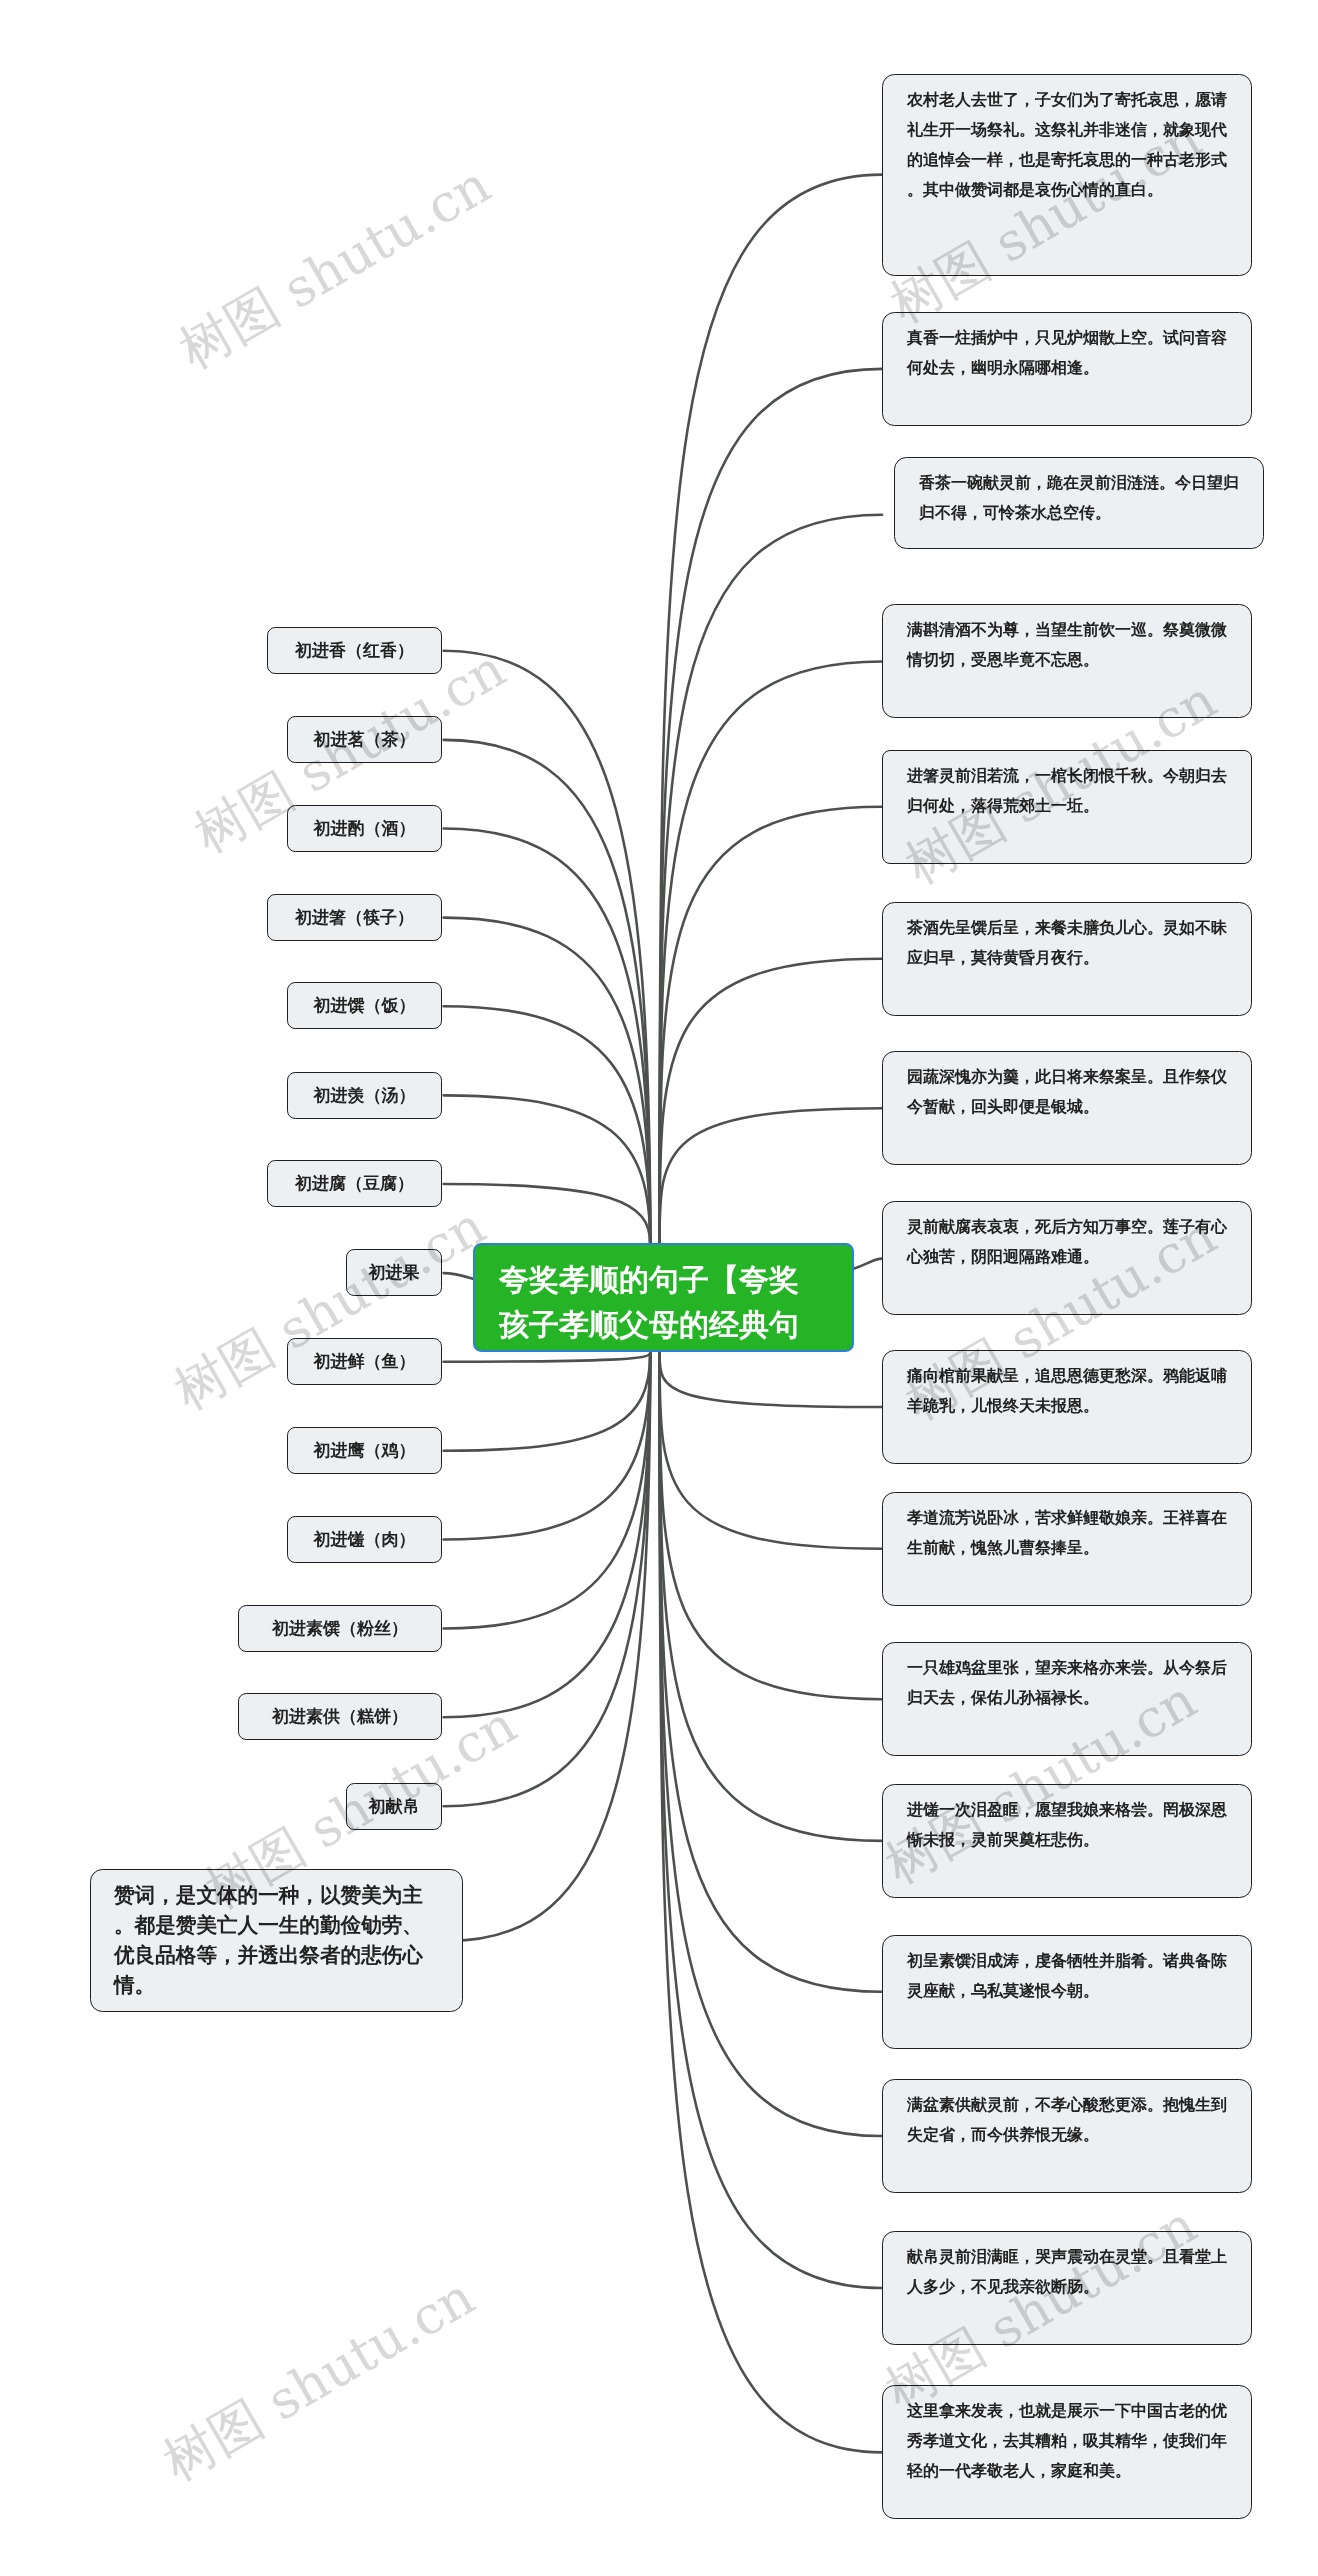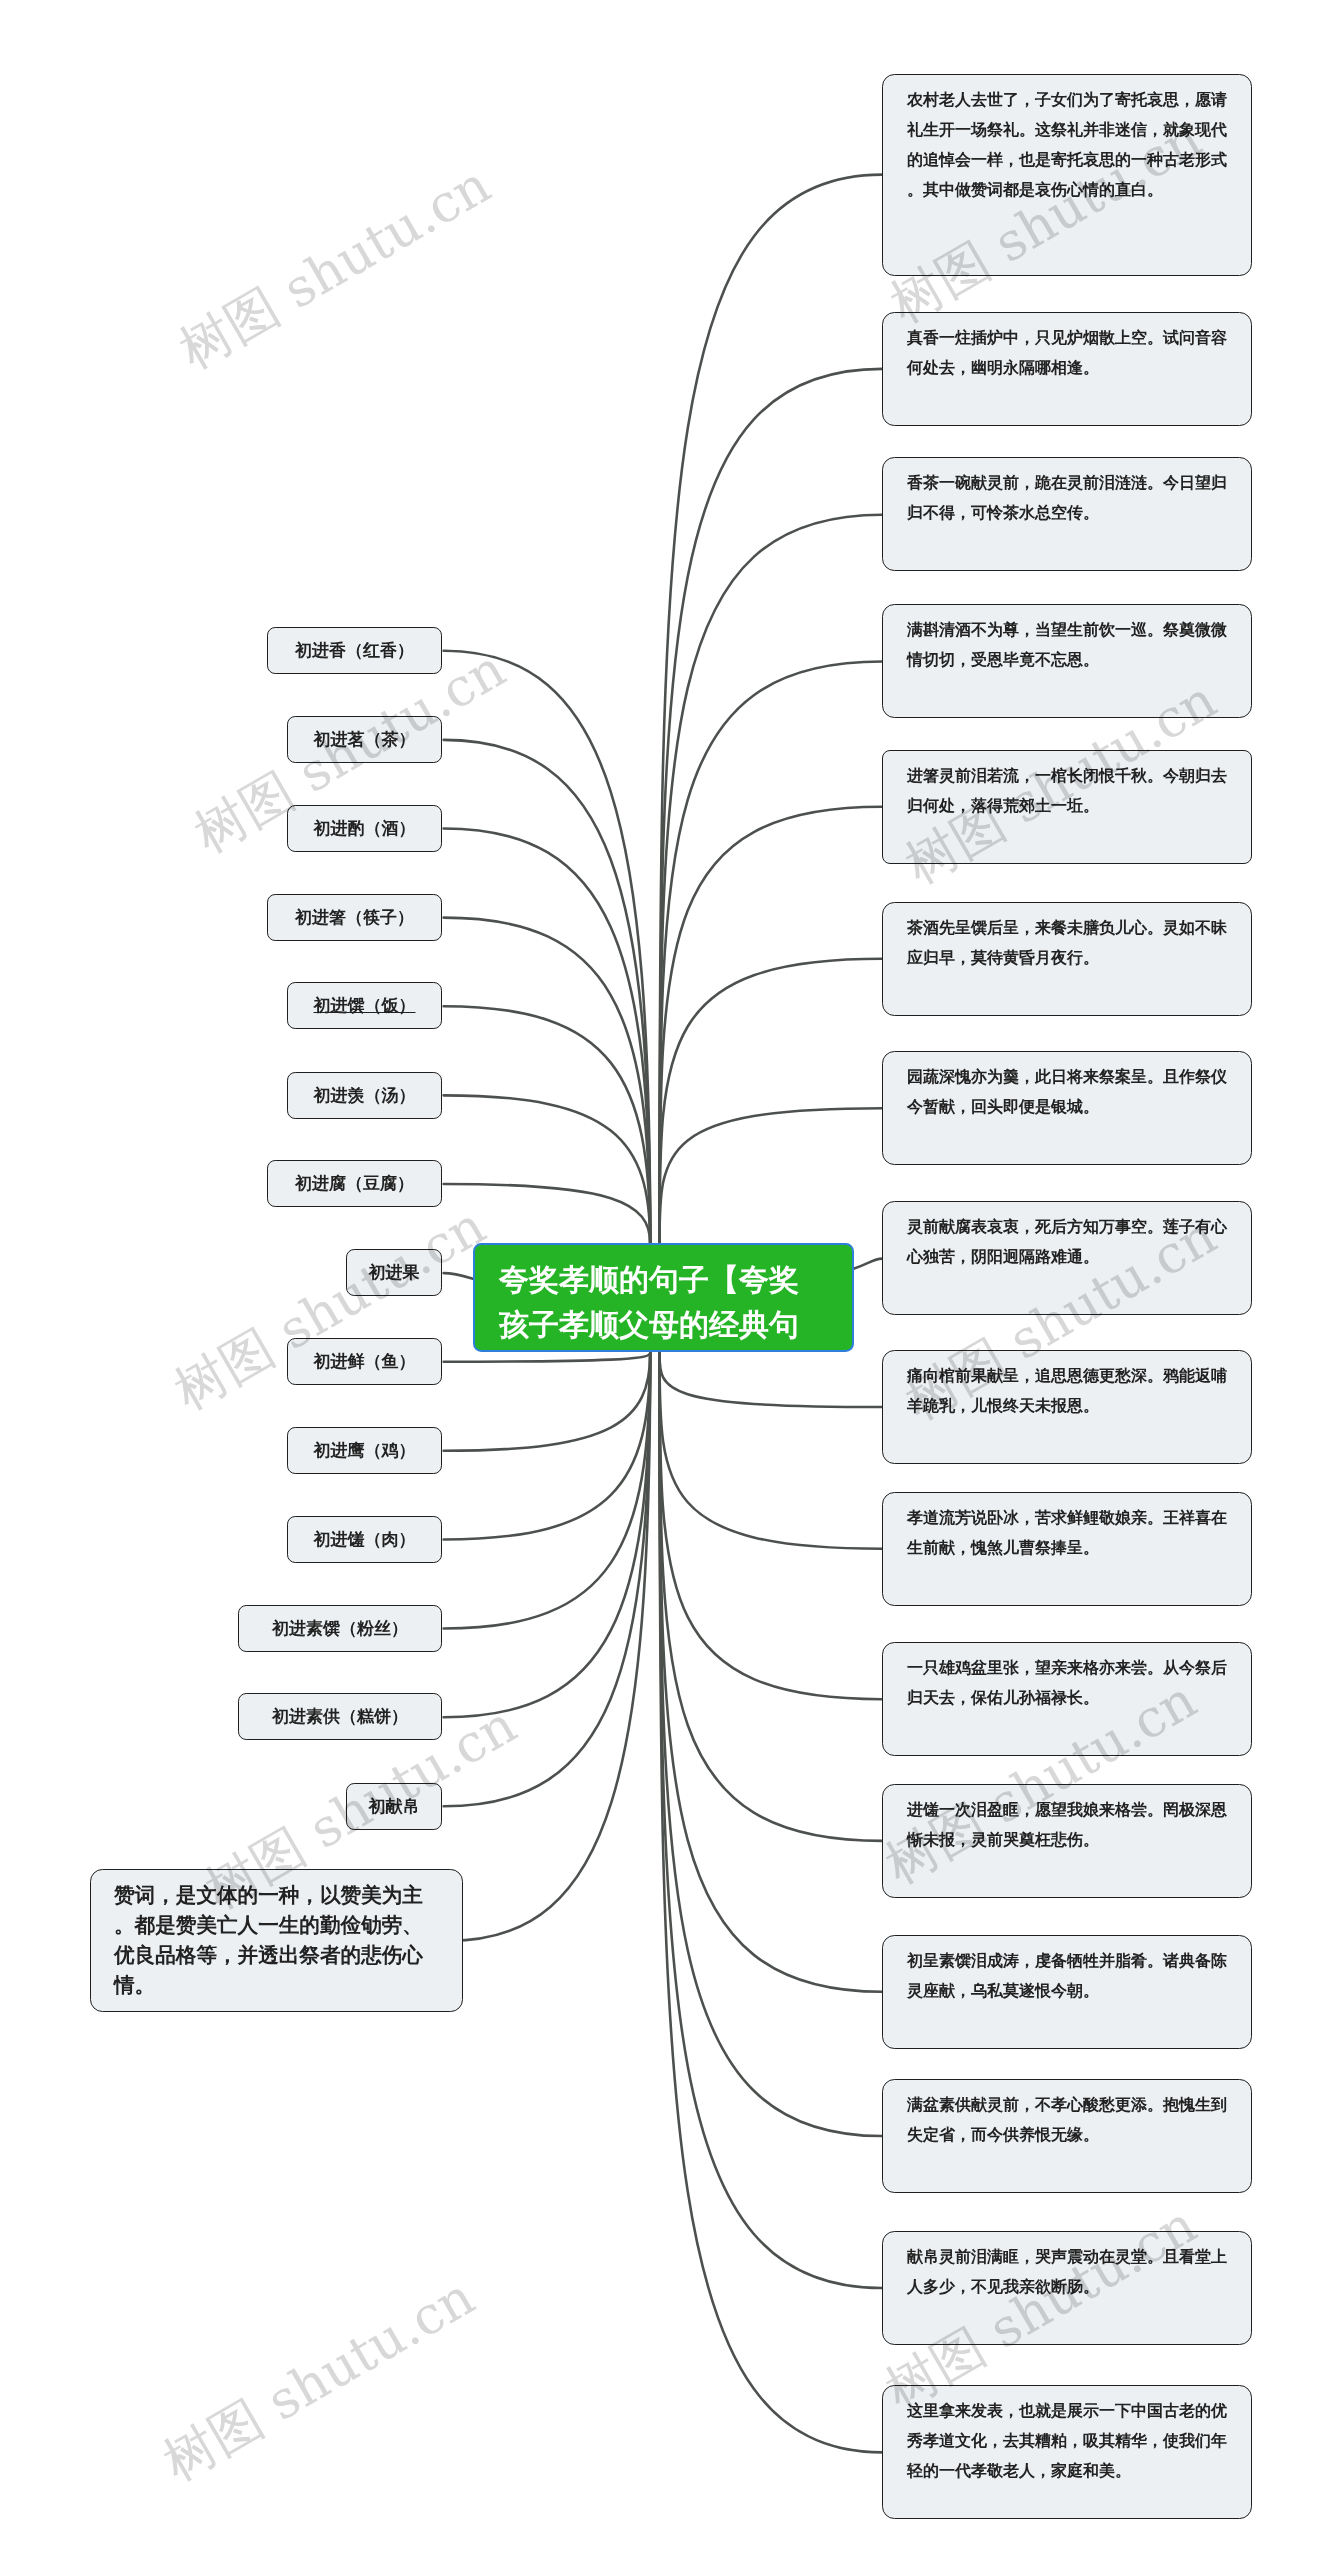--- a/index.html
+++ b/index.html
@@ -95,40 +95,40 @@
 
   <div class="center-node">
     <span>夸奖孝顺的句子【夸奖孩子孝顺父母的经典句子】</span>
   </div>
 
   <div id="left-nodes">
       <div class="lnode" style="top: 627px; left: 267px; width: 175px;">初进香（红香）</div>
       <div class="lnode" style="top: 716px; left: 287px; width: 155px;">初进茗（茶）</div>
       <div class="lnode" style="top: 805px; left: 287px; width: 155px;">初进酌（酒）</div>
       <div class="lnode" style="top: 894px; left: 267px; width: 175px;">初进箸（筷子）</div>
-      <div class="lnode" style="top: 982px; left: 287px; width: 155px; text-decoration: underline;">初进馔（饭）</div>
+      <div class="lnode" style="top: 982px; left: 287px; width: 155px;">初进馔（饭）</div>
       <div class="lnode" style="top: 1072px; left: 287px; width: 155px;">初进羡（汤）</div>
       <div class="lnode" style="top: 1160px; left: 267px; width: 175px;">初进腐（豆腐）</div>
       <div class="lnode" style="top: 1249px; left: 346px; width: 96px;">初进果</div>
       <div class="lnode" style="top: 1338px; left: 287px; width: 155px;">初进鲜（鱼）</div>
       <div class="lnode" style="top: 1427px; left: 287px; width: 155px;">初进鹰（鸡）</div>
       <div class="lnode" style="top: 1516px; left: 287px; width: 155px;">初进馐（肉）</div>
       <div class="lnode" style="top: 1605px; left: 238px; width: 204px;">初进素馔（粉丝）</div>
       <div class="lnode" style="top: 1693px; left: 238px; width: 204px;">初进素供（糕饼）</div>
       <div class="lnode" style="top: 1783px; left: 346px; width: 96px;">初献帛</div>
     </div>
 
   <div class="note">
     <span>赞词，是文体的一种，以赞美为主。都是赞美亡人一生的勤俭劬劳、优良品格等，并透出祭者的悲伤心情。</span>
   </div>
 
   <div id="right-nodes">
       <div class="rbox" style="top: 74px; height: 202px;">农村老人去世了，子女们为了寄托哀思，愿请礼生开一场祭礼。这祭礼并非迷信，就象现代的追悼会一样，也是寄托哀思的一种古老形式。其中做赞词都是哀伤心情的直白。</div>
       <div class="rbox" style="top: 312px; height: 114px;">真香一炷插炉中，只见炉烟散上空。试问音容何处去，幽明永隔哪相逢。</div>
-      <div class="rbox" style="top: 457px; height: 114px;">香茶一碗献灵前，跪在灵前泪涟涟。今日望归归不得，可怜茶水总空传。</div>
+      <div class="rbox" style="top: 457px; height: 92px; margin-left: 12px;">香茶一碗献灵前，跪在灵前泪涟涟。今日望归归不得，可怜茶水总空传。</div>
       <div class="rbox" style="top: 604px; height: 114px;">满斟清酒不为尊，当望生前饮一巡。祭奠微微情切切，受恩毕竟不忘恩。</div>
       <div class="rbox" style="top: 750px; height: 114px; border-radius: 8px;">进箸灵前泪若流，一棺长闭恨千秋。今朝归去归何处，落得荒郊土一坵。</div>
       <div class="rbox" style="top: 902px; height: 114px;">茶酒先呈馔后呈，来餐未膳负儿心。灵如不昧应归早，莫待黄昏月夜行。</div>
       <div class="rbox" style="top: 1051px; height: 114px;">园蔬深愧亦为羹，此日将来祭案呈。且作祭仪今暂献，回头即便是银城。</div>
       <div class="rbox" style="top: 1201px; height: 114px;">灵前献腐表哀衷，死后方知万事空。莲子有心心独苦，阴阳迥隔路难通。</div>
       <div class="rbox" style="top: 1350px; height: 114px;">痛向棺前果献呈，追思恩德更愁深。鸦能返哺羊跪乳，儿恨终天未报恩。</div>
       <div class="rbox" style="top: 1492px; height: 114px;">孝道流芳说卧冰，苦求鲜鲤敬娘亲。王祥喜在生前献，愧煞儿曹祭捧呈。</div>
       <div class="rbox" style="top: 1642px; height: 114px;">一只雄鸡盆里张，望亲来格亦来尝。从今祭后归天去，保佑儿孙福禄长。</div>
       <div class="rbox" style="top: 1784px; height: 114px;">进馐一次泪盈眶，愿望我娘来格尝。罔极深恩惭未报，灵前哭奠枉悲伤。</div>
       <div class="rbox" style="top: 1935px; height: 114px;">初呈素馔泪成涛，虔备牺牲并脂肴。诸典备陈灵座献，乌私莫遂恨今朝。</div>

